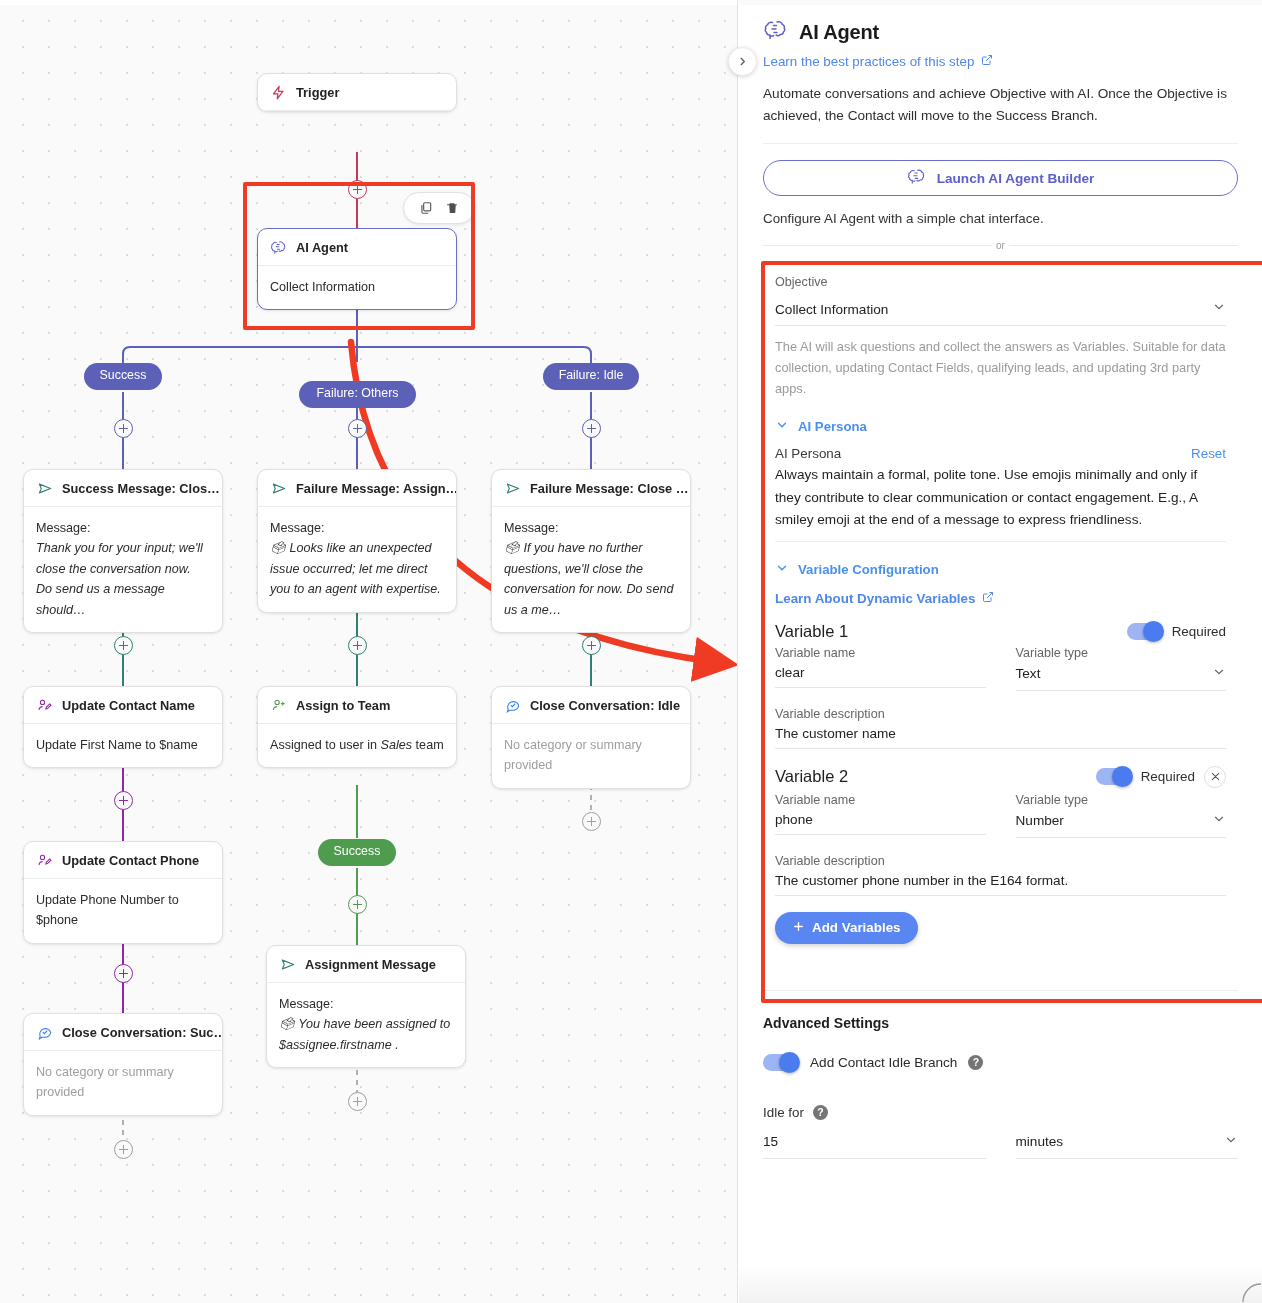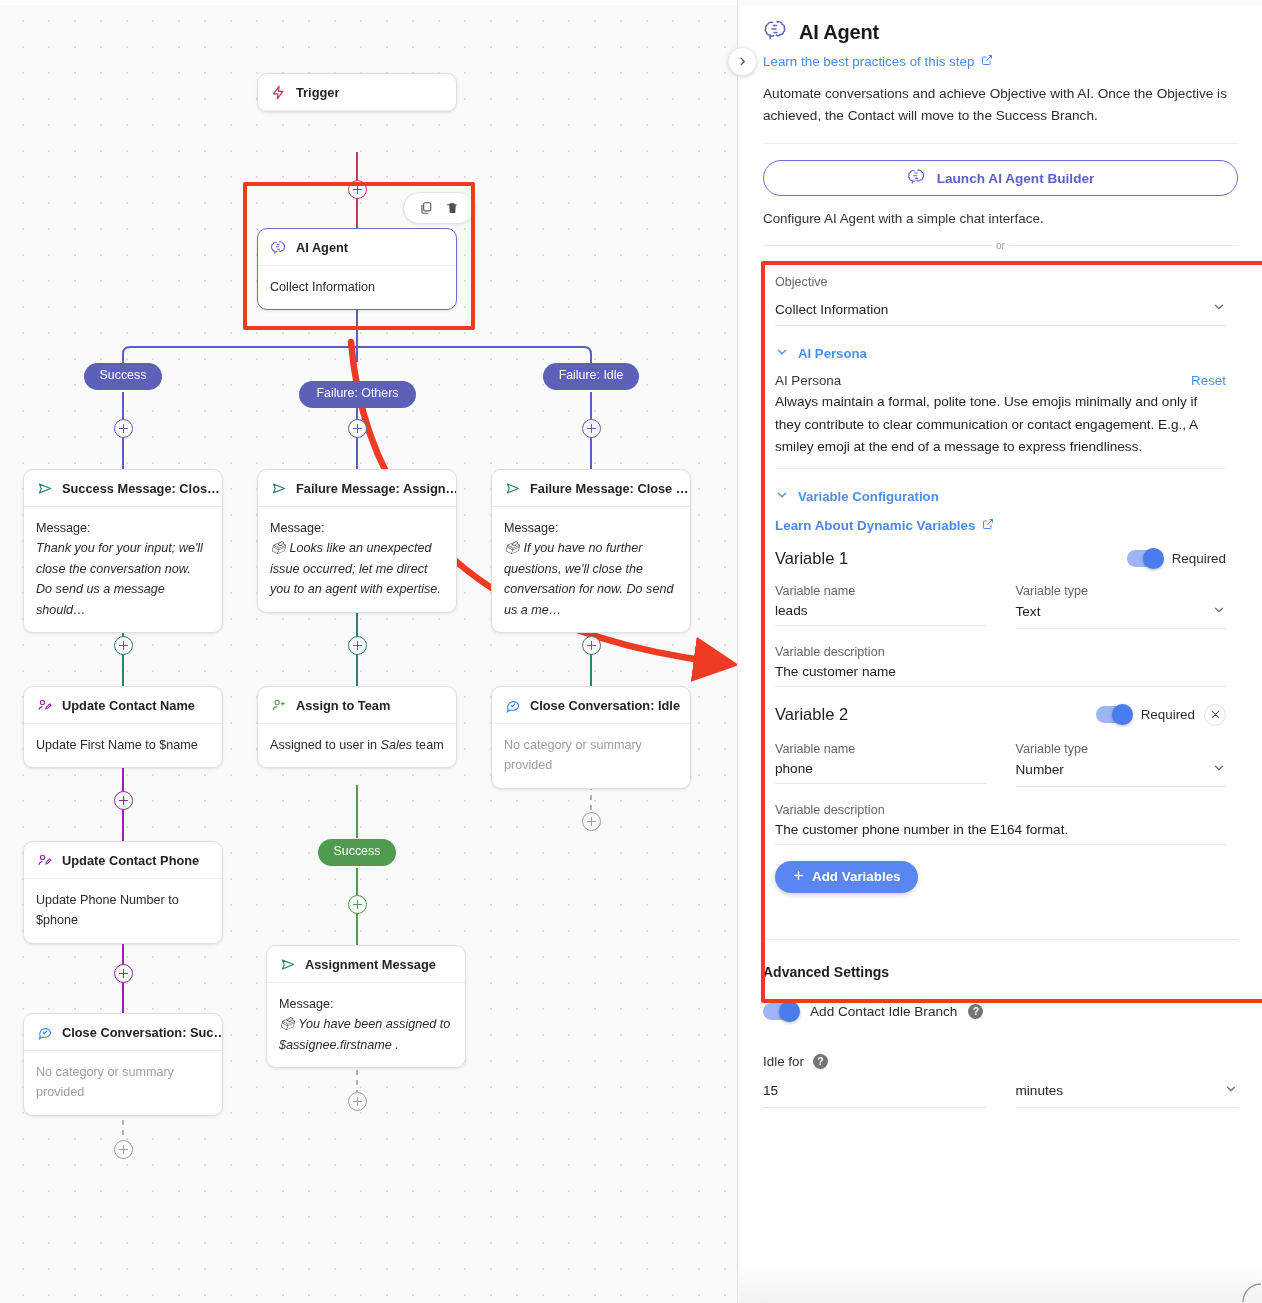--- a/index.html
+++ b/index.html
@@ -128,21 +128,21 @@
   .reset { color:#4a90f0; font-size:13.4px; cursor:pointer; }
 
   .var-head { display:flex; align-items:center; justify-content:space-between; margin-top:14px; }
   .var-title { font-size:16.5px; color:#1e1e1e; }
   .var-right { display:flex; align-items:center; gap:9px; }
   .toggle { width:36px; height:17px; border-radius:10px; background:#9db4f5; position:relative; cursor:pointer; }
   .toggle .knob { position:absolute; right:-1px; top:-2px; width:21px; height:21px; border-radius:50%; background:#4a7cf0; box-shadow:0 1px 3px rgba(0,0,0,.3); }
   .req { font-size:13.4px; color:#2e2e2e; }
   .xbtn { width:22px;height:22px;border-radius:50%;border:1px solid #e0e0e0;background:#fff;display:flex;align-items:center;justify-content:center;cursor:pointer; }
 
-  .grid2 { display:grid; grid-template-columns:1fr 1fr; gap:12px 30px; margin-top:16px; }
+  .grid2 { display:grid; grid-template-columns:1fr 1fr; gap:12px 30px; margin-top:5px; }
   .inp { border-bottom:1px solid #e4e6e8; padding:5px 0 7px 0; display:flex; align-items:center; justify-content:space-between; }
   .inp .v { font-size:13.6px; color:#222; }
   .fullrow { margin-top:16px; }
 
   .add-btn {
     display:inline-flex; align-items:center; gap:7px; margin-top:16px;
     background:#5a86f2; color:#fff; font-size:13.4px; font-weight:bold;
     border-radius:16px; padding:8px 17px; cursor:pointer;
     box-shadow:0 2px 5px rgba(0,0,0,.18);
   }
@@ -461,20 +461,21 @@
     <div style="padding:14px 16px 0 16px;">
       <div class="field-label">Objective</div>
       <div class="sel-row" style="margin-top:7px;">
         <span class="field-val">Collect Information</span>
         <span>
           <svg width="14" height="14" viewBox="0 0 24 24" fill="none" stroke="#666" stroke-width="2" stroke-linecap="round">
               <path d="M6 9l6 6 6-6"></path>
             </svg>
         </span>
       </div>
+      <div class="helper">The AI will ask questions and collect the answers as Variables. Suitable for data collection, updating Contact Fields, qualifying leads, and updating 3rd party apps.</div>
 
       <div class="acc" style="margin-top:19px;">
         <span>
           <svg width="14" height="14" viewBox="0 0 24 24" fill="none" stroke="#4a90f0" stroke-width="2.4" stroke-linecap="round">
               <path d="M6 9l6 6 6-6"></path>
             </svg>
         </span>
         <span>AI Persona</span>
       </div>
 
@@ -510,21 +511,21 @@
           <span class="toggle">
               <span class="knob"></span>
             </span>
           <span class="req">Required</span>
         </span>
       </div>
       <div class="grid2">
         <div>
           <div class="field-label">Variable name</div>
           <div class="inp">
-            <span class="v">leads</span>
+            <span class="v">clear</span>
           </div>
         </div>
         <div>
           <div class="field-label">Variable type</div>
           <div class="inp">
             <span class="v">Text</span>
             <span>
               <svg width="14" height="14" viewBox="0 0 24 24" fill="none" stroke="#666" stroke-width="2" stroke-linecap="round">
                   <path d="M6 9l6 6 6-6"></path>
                 </svg>

